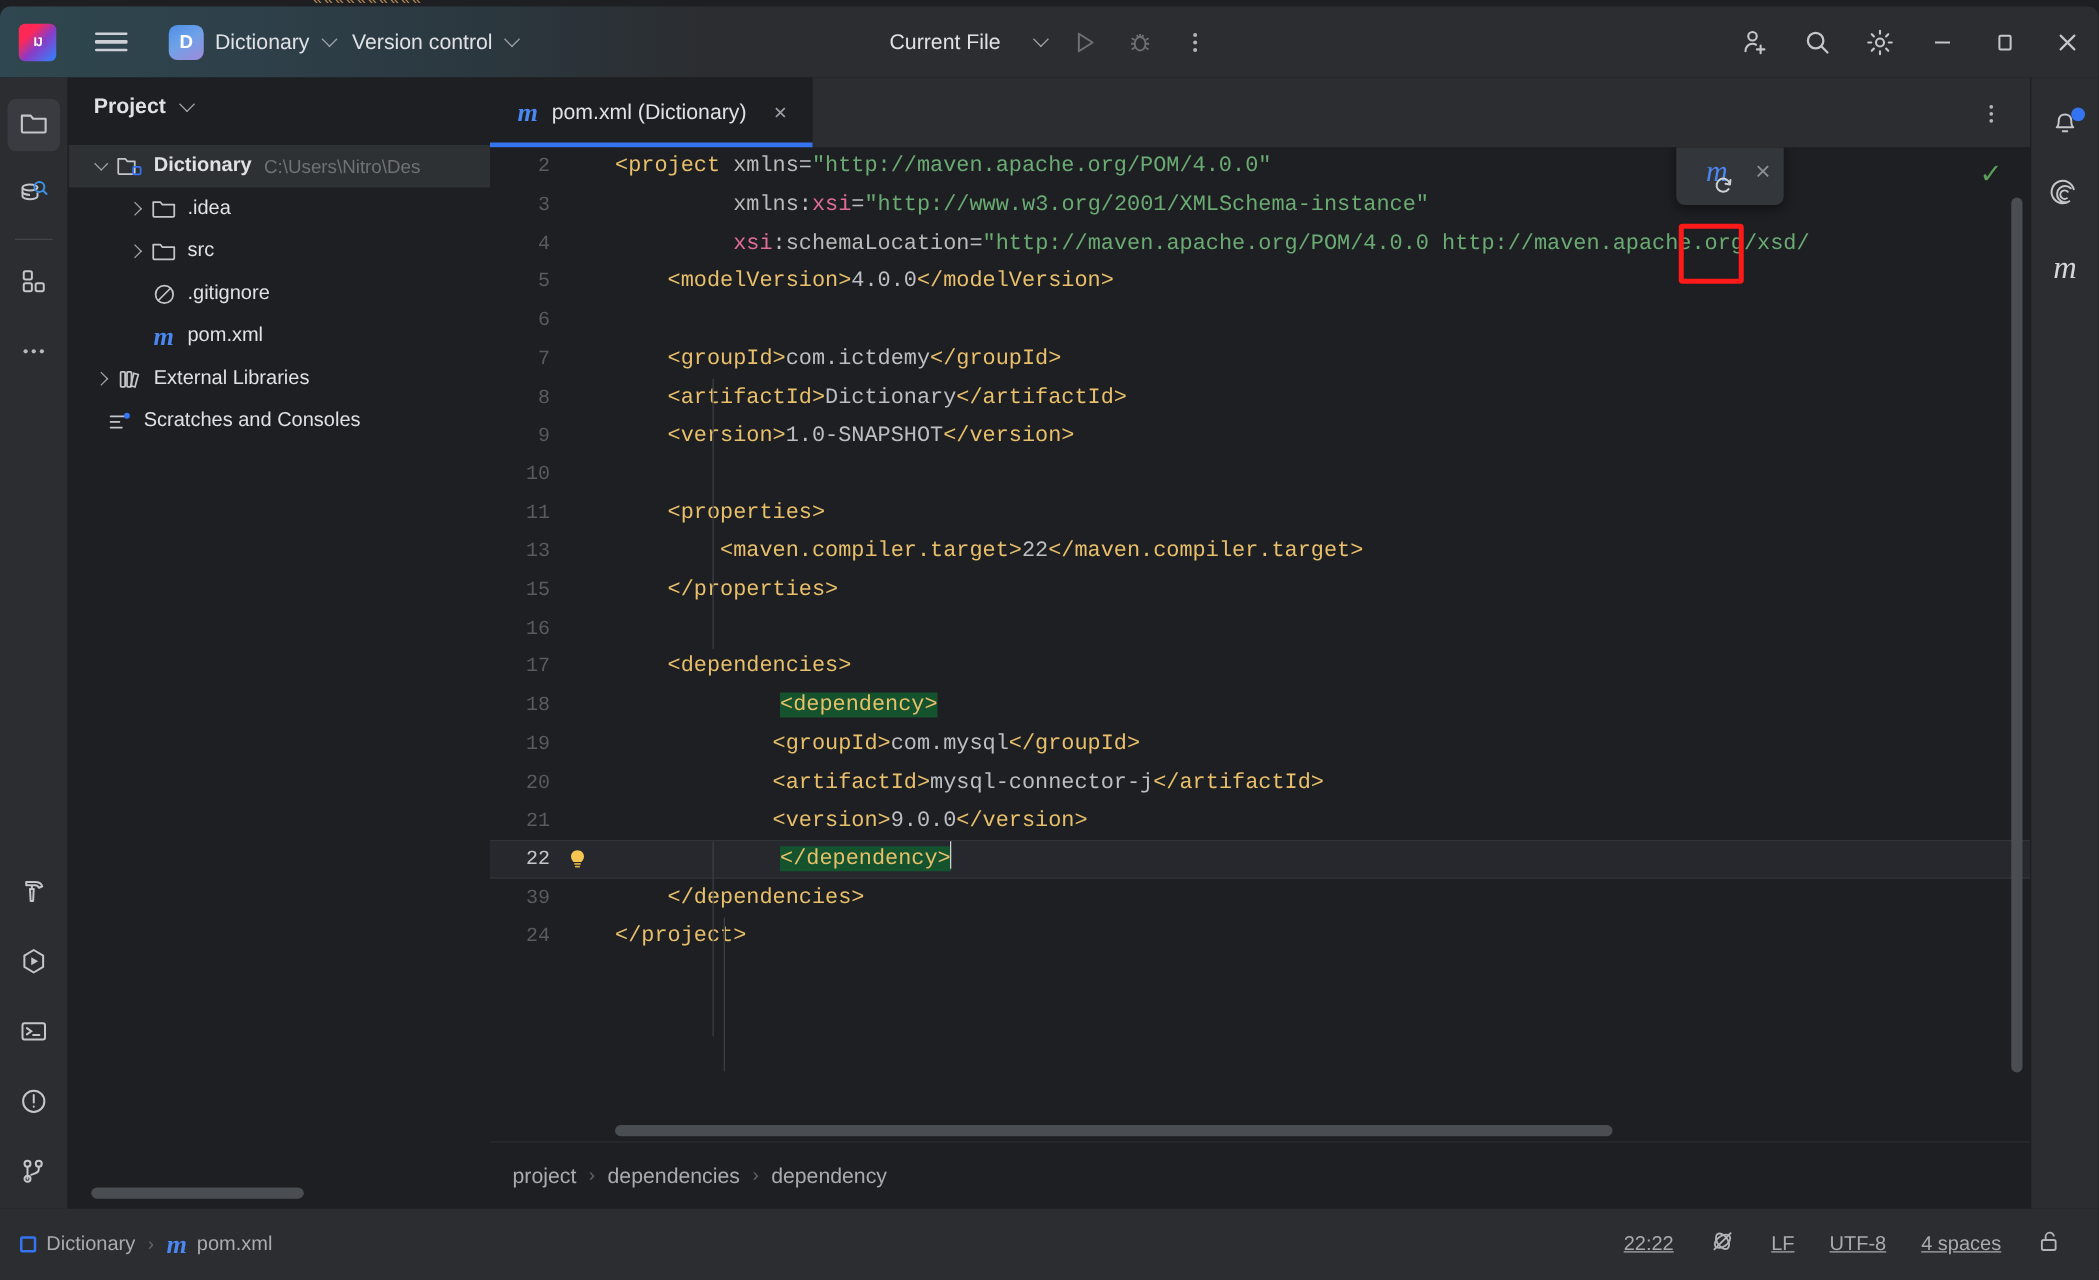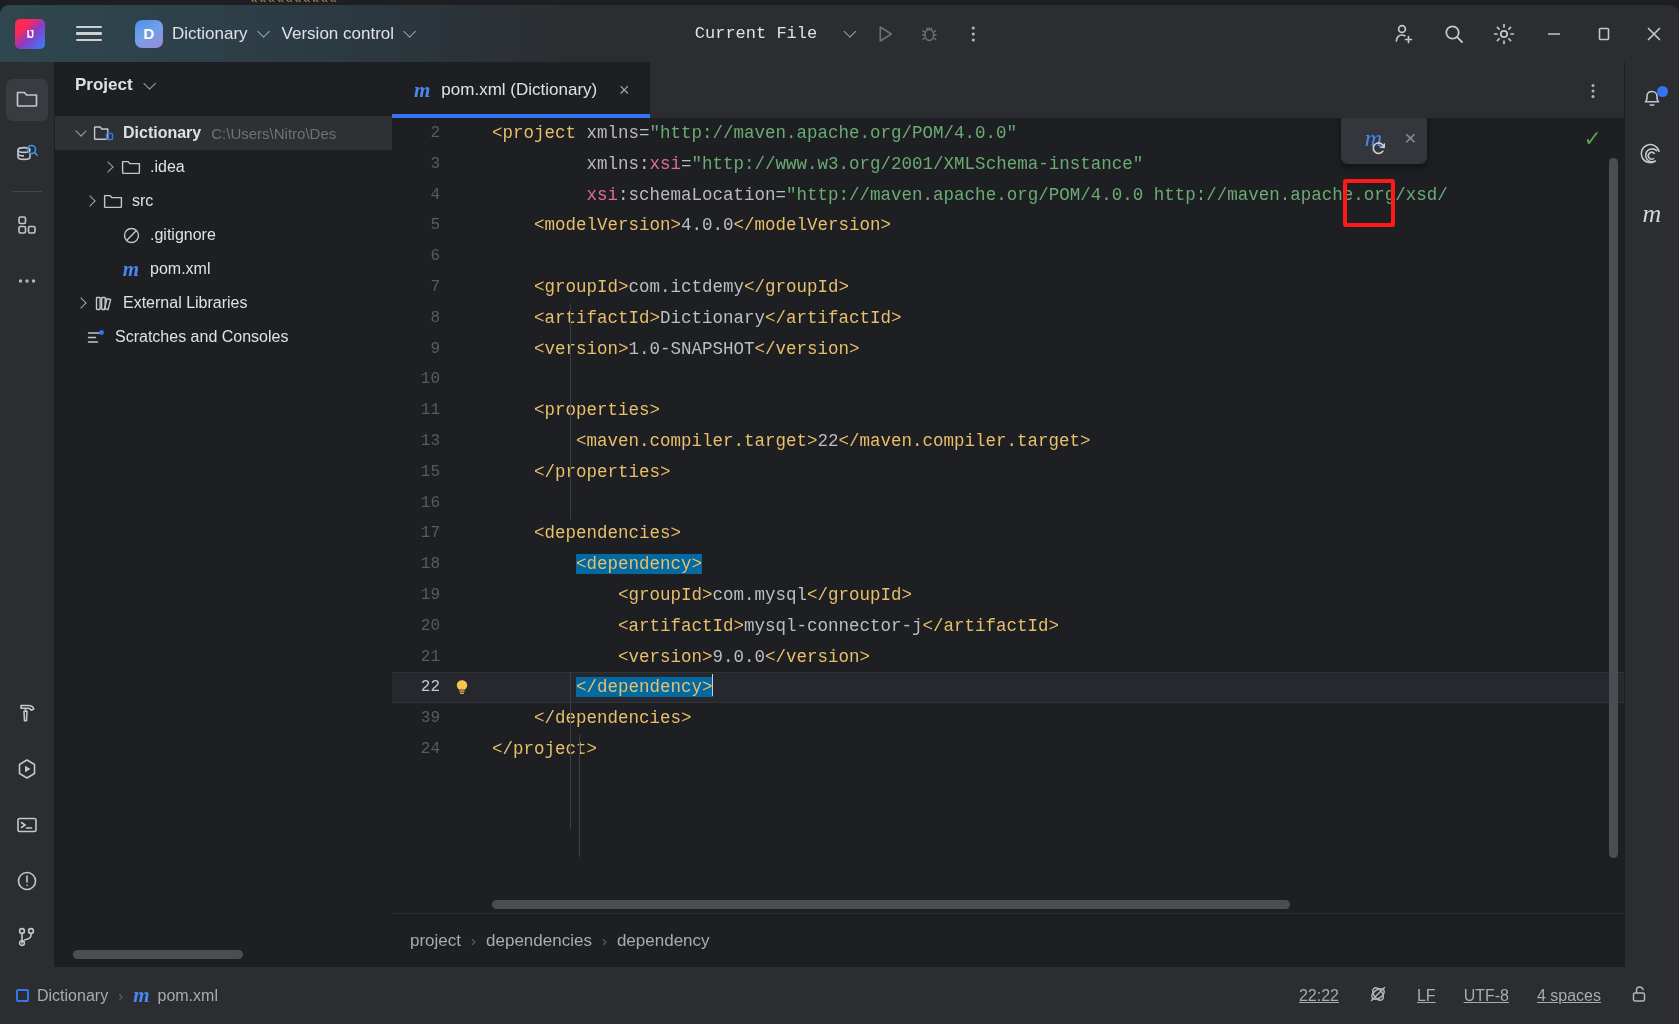--- a/index.html
+++ b/index.html
@@ -53,21 +53,21 @@
     color:#fff; font-size:15px; font-weight:bold; display:flex; align-items:center; justify-content:center;
   }
   .proj-name { font-size:17px; color:#dfe1e5; }
   .chev { width:9px; height:9px; border-right:1.8px solid #9da0a8; border-bottom:1.8px solid #9da0a8;
     transform:rotate(45deg) translateY(-3px); display:inline-block; }
   .vcs-chip { display:flex; align-items:center; gap:9px; padding:4px 8px;
     border-radius:6px; cursor:pointer; font-size:17px; color:#dfe1e5; }
 
   .tb-center { position:absolute; left:50%; transform:translateX(-50%); display:flex; align-items:center; gap:4px; }
   .runcfg { display:flex; align-items:center; gap:26px; padding:5px 9px; border-radius:6px;
-    font-size:17px; color:#dfe1e5; cursor:pointer;font-family:Liberation Mono, monospace; }
+    font-size:17px; color:#dfe1e5; cursor:pointer; }
   .tbtn { width:40px; height:40px; display:flex; align-items:center; justify-content:center;
     border-radius:6px; cursor:pointer; }
 
   .tb-right { position:absolute; right:0; top:0; height:57px; display:flex; align-items:center; }
   .winbtn { width:50px; height:57px; display:flex; align-items:center; justify-content:center; cursor:pointer;}
 
   
   #leftbar {
     position:absolute; left:0; top:57px; width:55px; height:905px;
     background:#2b2d30; border-right:1px solid #1e1f22;
@@ -131,21 +131,21 @@
   .cl.cur .ln { color:#c4c6cc; }
   .ctext { position:absolute; left:100px; white-space:pre; }
   .cl.cur { background:#26282e; }
   .cl.cur::before { content:""; position:absolute; left:0; right:0; top:0; bottom:0;
     border-top:1px solid #303338; border-bottom:1px solid #303338; pointer-events:none; }
   .tag   { color:#e8bf6a; }
   .attr  { color:#bababa; }
   .ns    { color:#e06c9a; }
   .str   { color:#6aab73; }
   .txt   { color:#bcbec4; }
-  .match { background:#0369a1; }
+  .match { background:#14532d;margin-left:48px; }
   .bulb { position:absolute; left:60px; top:6px; width:20px; height:20px; }
   .indent-guide { position:absolute; width:1px; background:#3b3f44; }
   .caret { display:inline-block; width:1.6px; height:22px; background:#cdd0d4;
     vertical-align:-4px; margin-left:-1px; }
 
   
   #mvn-popup {
     position:absolute; left:949px; top:-6px; width:86px; height:52px;
     background:#33363b; border-radius:7px; display:flex; align-items:center;
     justify-content:space-around; padding:0 6px; box-shadow:0 3px 9px rgba(0,0,0,.45);
@@ -410,21 +410,21 @@
         </div>
         <div class="row" style="padding-left: 45px;">
           <span class="arrow right"></span>
           <span class="ic">
             <svg width="20" height="18" viewBox="0 0 20 18" fill="none" stroke="#c4c6cc" stroke-width="1.4" stroke-linejoin="round">
               <path d="M1.6 3.6 h5.6 l1.6 2 h9.6 v9 a.8 .8 0 0 1 -.8 .8 h-15.2 a.8 .8 0 0 1 -.8 -.8 z"></path>
             </svg>
           </span>
           <span>.idea</span>
         </div>
-        <div class="row" style="padding-left: 27px;">
+        <div class="row" style="padding-left: 45px;">
           <span class="arrow right"></span>
           <span class="ic">
             <svg width="20" height="18" viewBox="0 0 20 18" fill="none" stroke="#c4c6cc" stroke-width="1.4" stroke-linejoin="round">
               <path d="M1.6 3.6 h5.6 l1.6 2 h9.6 v9 a.8 .8 0 0 1 -.8 .8 h-15.2 a.8 .8 0 0 1 -.8 -.8 z"></path>
             </svg>
           </span>
           <span>src</span>
         </div>
         <div class="row" style="padding-left: 45px;">
           <span class="arrow"></span>

